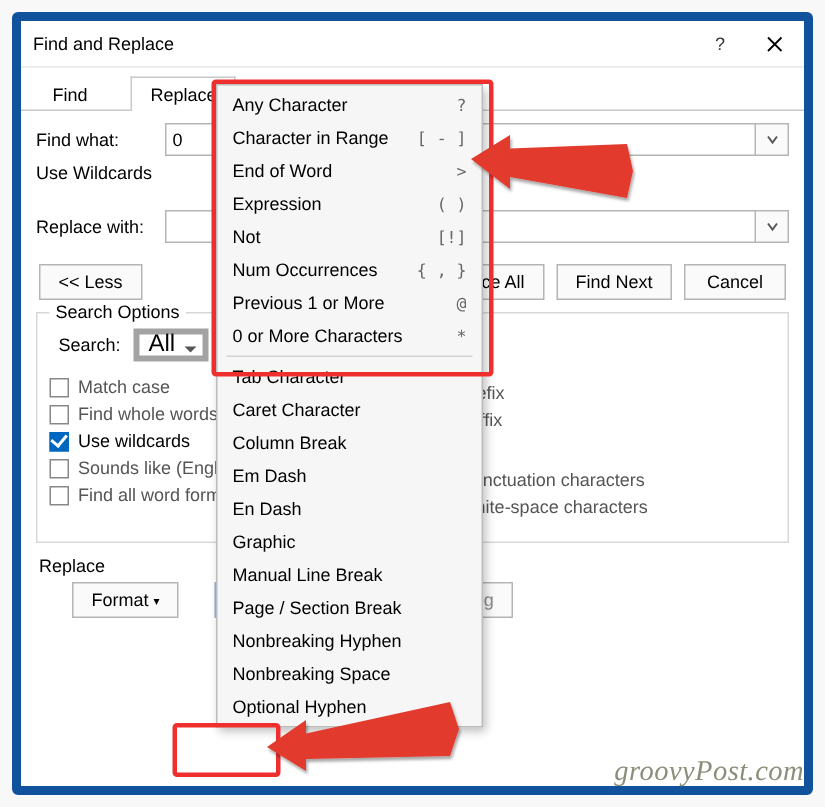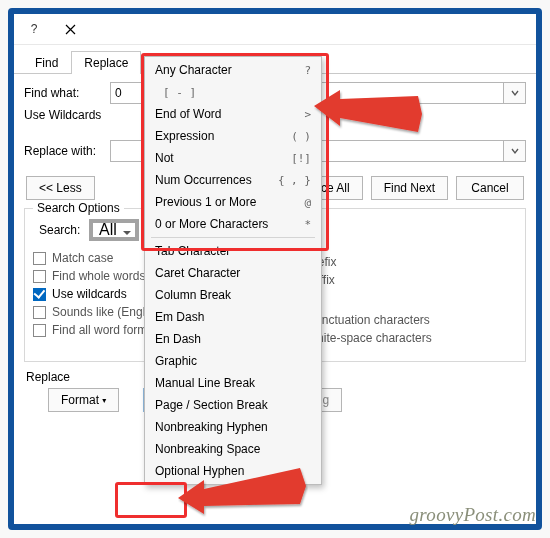--- a/index.html
+++ b/index.html
@@ -4,21 +4,21 @@
 <style>
 html,body{margin:0;padding:0}
 body{font-family:"Segoe UI",Tahoma,sans-serif;font-size:12px;color:#000;background:#f8f8f8;width:550px;height:538px;overflow:hidden;position:relative}
 .wrap{position:absolute;left:8px;top:8px;right:8px;bottom:8px;border:6px solid #11529c;border-radius:4px;background:#fff;box-sizing:border-box}
 .dialog{position:absolute;inset:0;background:#fff;display:flex;flex-direction:column}
 
 .titleBar{height:30px;background:#fff;display:flex;align-items:center;padding:0 2px;border-bottom:1px solid #e8e8e8}
 .titleBar .title{font-size:12px;padding-left:6px;flex:1}
 .tbtn{width:36px;height:28px;display:flex;align-items:center;justify-content:center;color:#333}
 
-.tabs{display:flex;gap:0;padding:6px 8px 0 8px}
+.tabs{display:flex;gap:16px;padding:6px 8px 0 8px}
 .tab{padding:4px 12px;font-size:12px;border:1px solid transparent;border-bottom:none;color:#000}
 .tab.active{border-color:#c8c8c8;background:#fff;position:relative;z-index:2}
 .tabline{height:1px;background:#c8c8c8;margin-top:-1px}
 
 .body{padding:8px 10px;flex:1;position:relative}
 .row{display:flex;align-items:center;margin-bottom:6px}
 .lab{width:86px;font-size:12px}
 .field{flex:1;height:22px;border:1px solid #b5b5b5;background:#fff;display:flex;align-items:center;padding:0 4px;font-size:12px;box-sizing:border-box}
 .combo{width:22px;height:22px;border:1px solid #b5b5b5;border-left:none;background:#fafafa;display:flex;align-items:center;justify-content:center;box-sizing:border-box}
 
@@ -53,20 +53,21 @@
 .spacer{flex:1}
 svg.chev{width:8px;height:8px}
 </style>
 </head>
 <body>
 
 <div class="wrap">
 <div class="dialog">
 
   <div class="titleBar">
+    <span class="title">Find and Replace</span>
     <div class="tbtn">
           <span>?</span>
         </div>
     <div class="tbtn">
       <svg width="11" height="11" viewBox="0 0 11 11">
             <path d="M1 1 L10 10 M10 1 L1 10" stroke="#000" stroke-width="1.2"></path>
           </svg>
     </div>
   </div>
 
@@ -169,20 +170,21 @@
     </div>
 
   </div>
 
   <div class="menu">
     <div class="mi">
           <span>Any Character</span>
           <span class="sym">?</span>
         </div>
     <div class="mi">
+          <span>Character in Range</span>
           <span class="sym">[ - ]</span>
         </div>
     <div class="mi">
           <span>End of Word</span>
           <span class="sym">&gt;</span>
         </div>
     <div class="mi">
           <span>Expression</span>
           <span class="sym">( )</span>
         </div>

